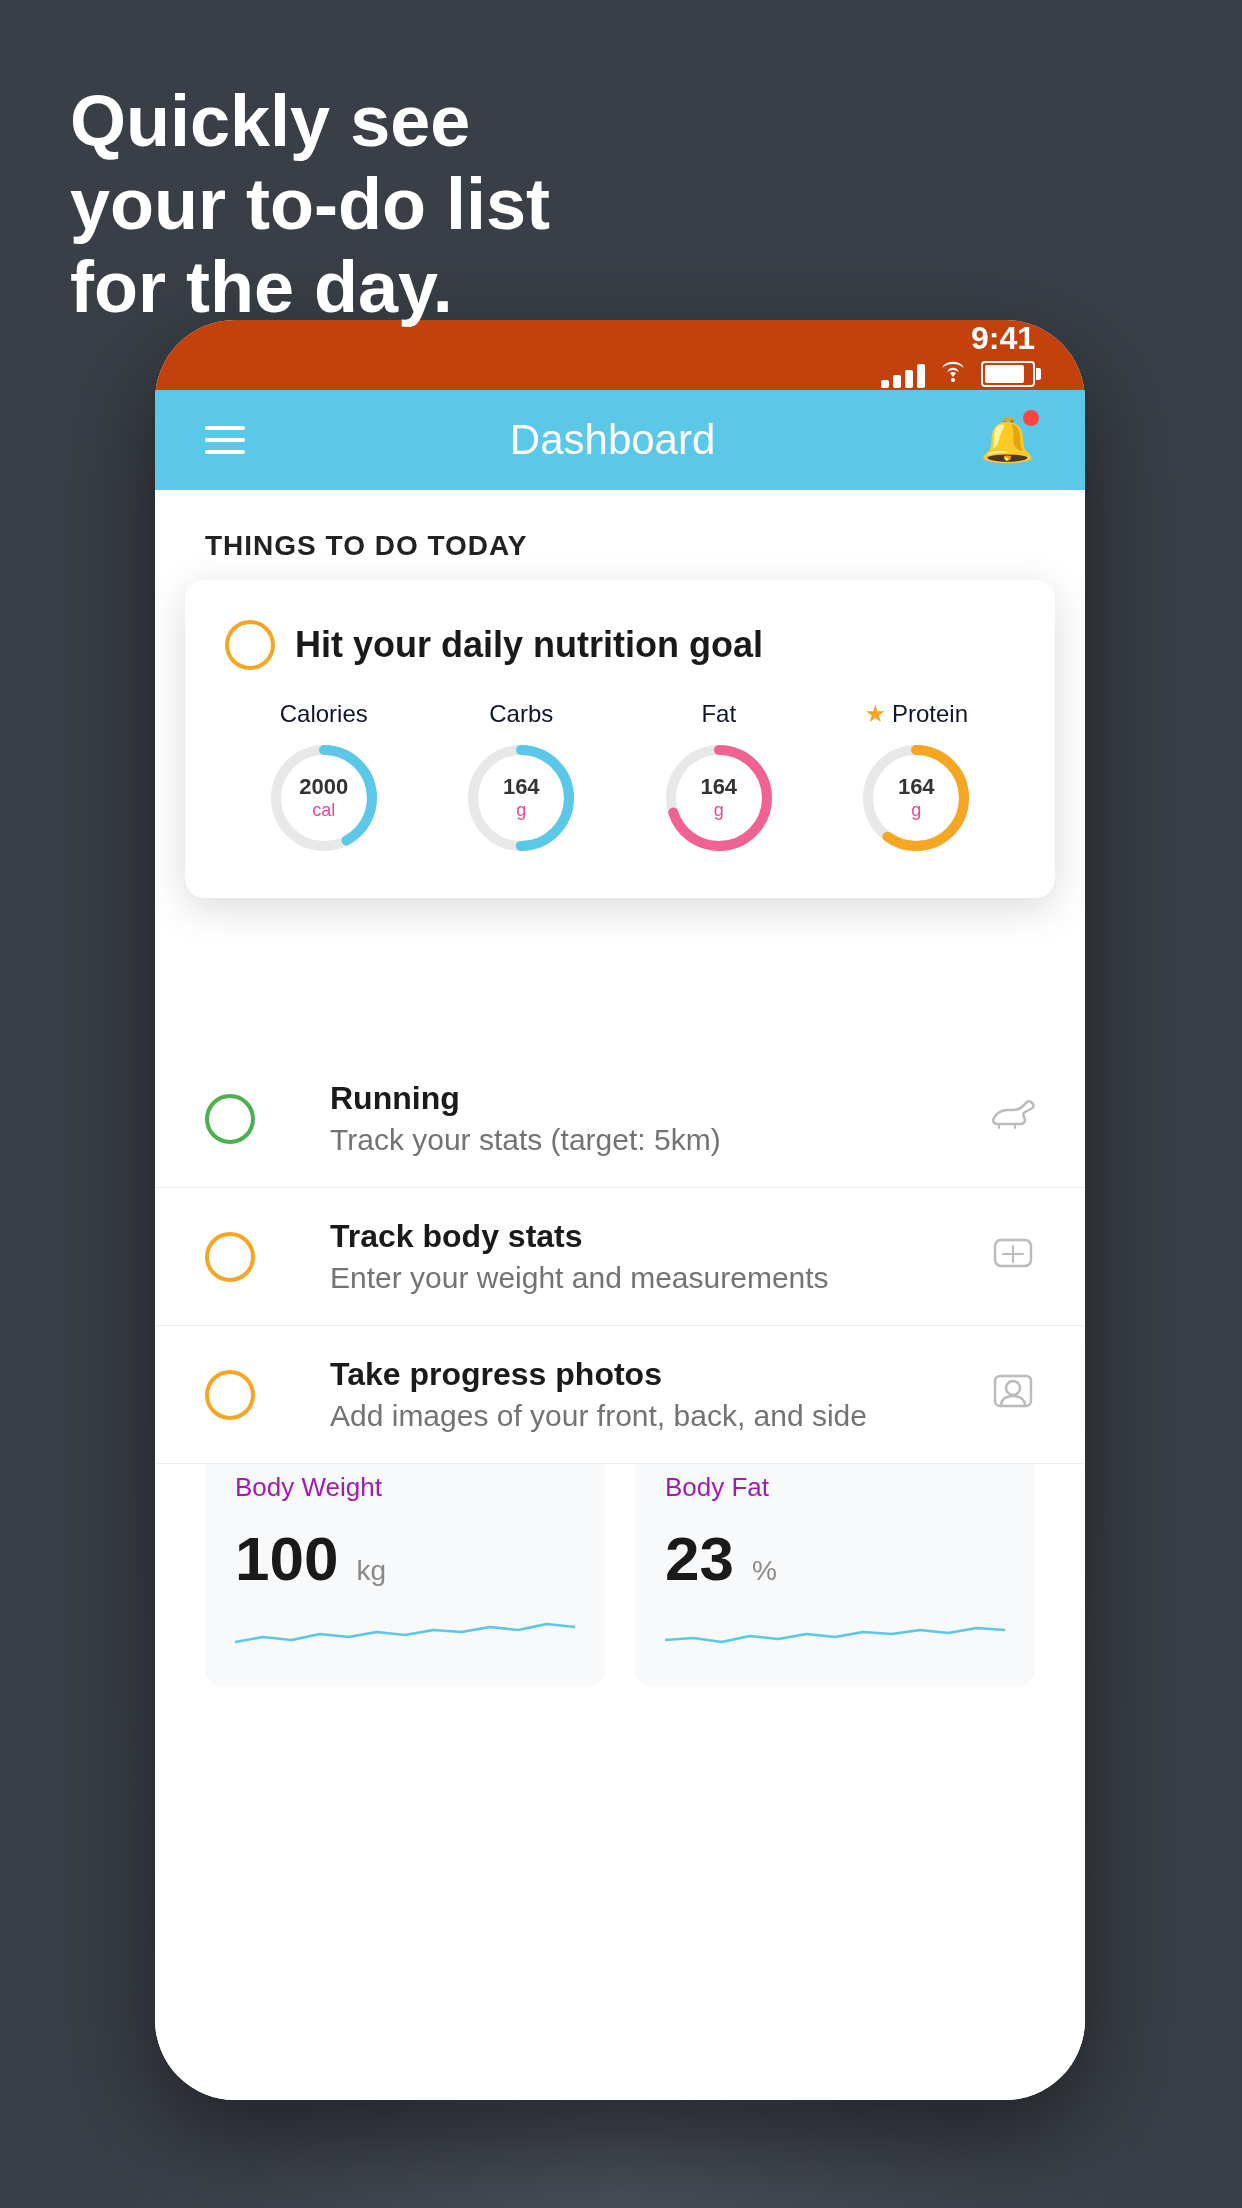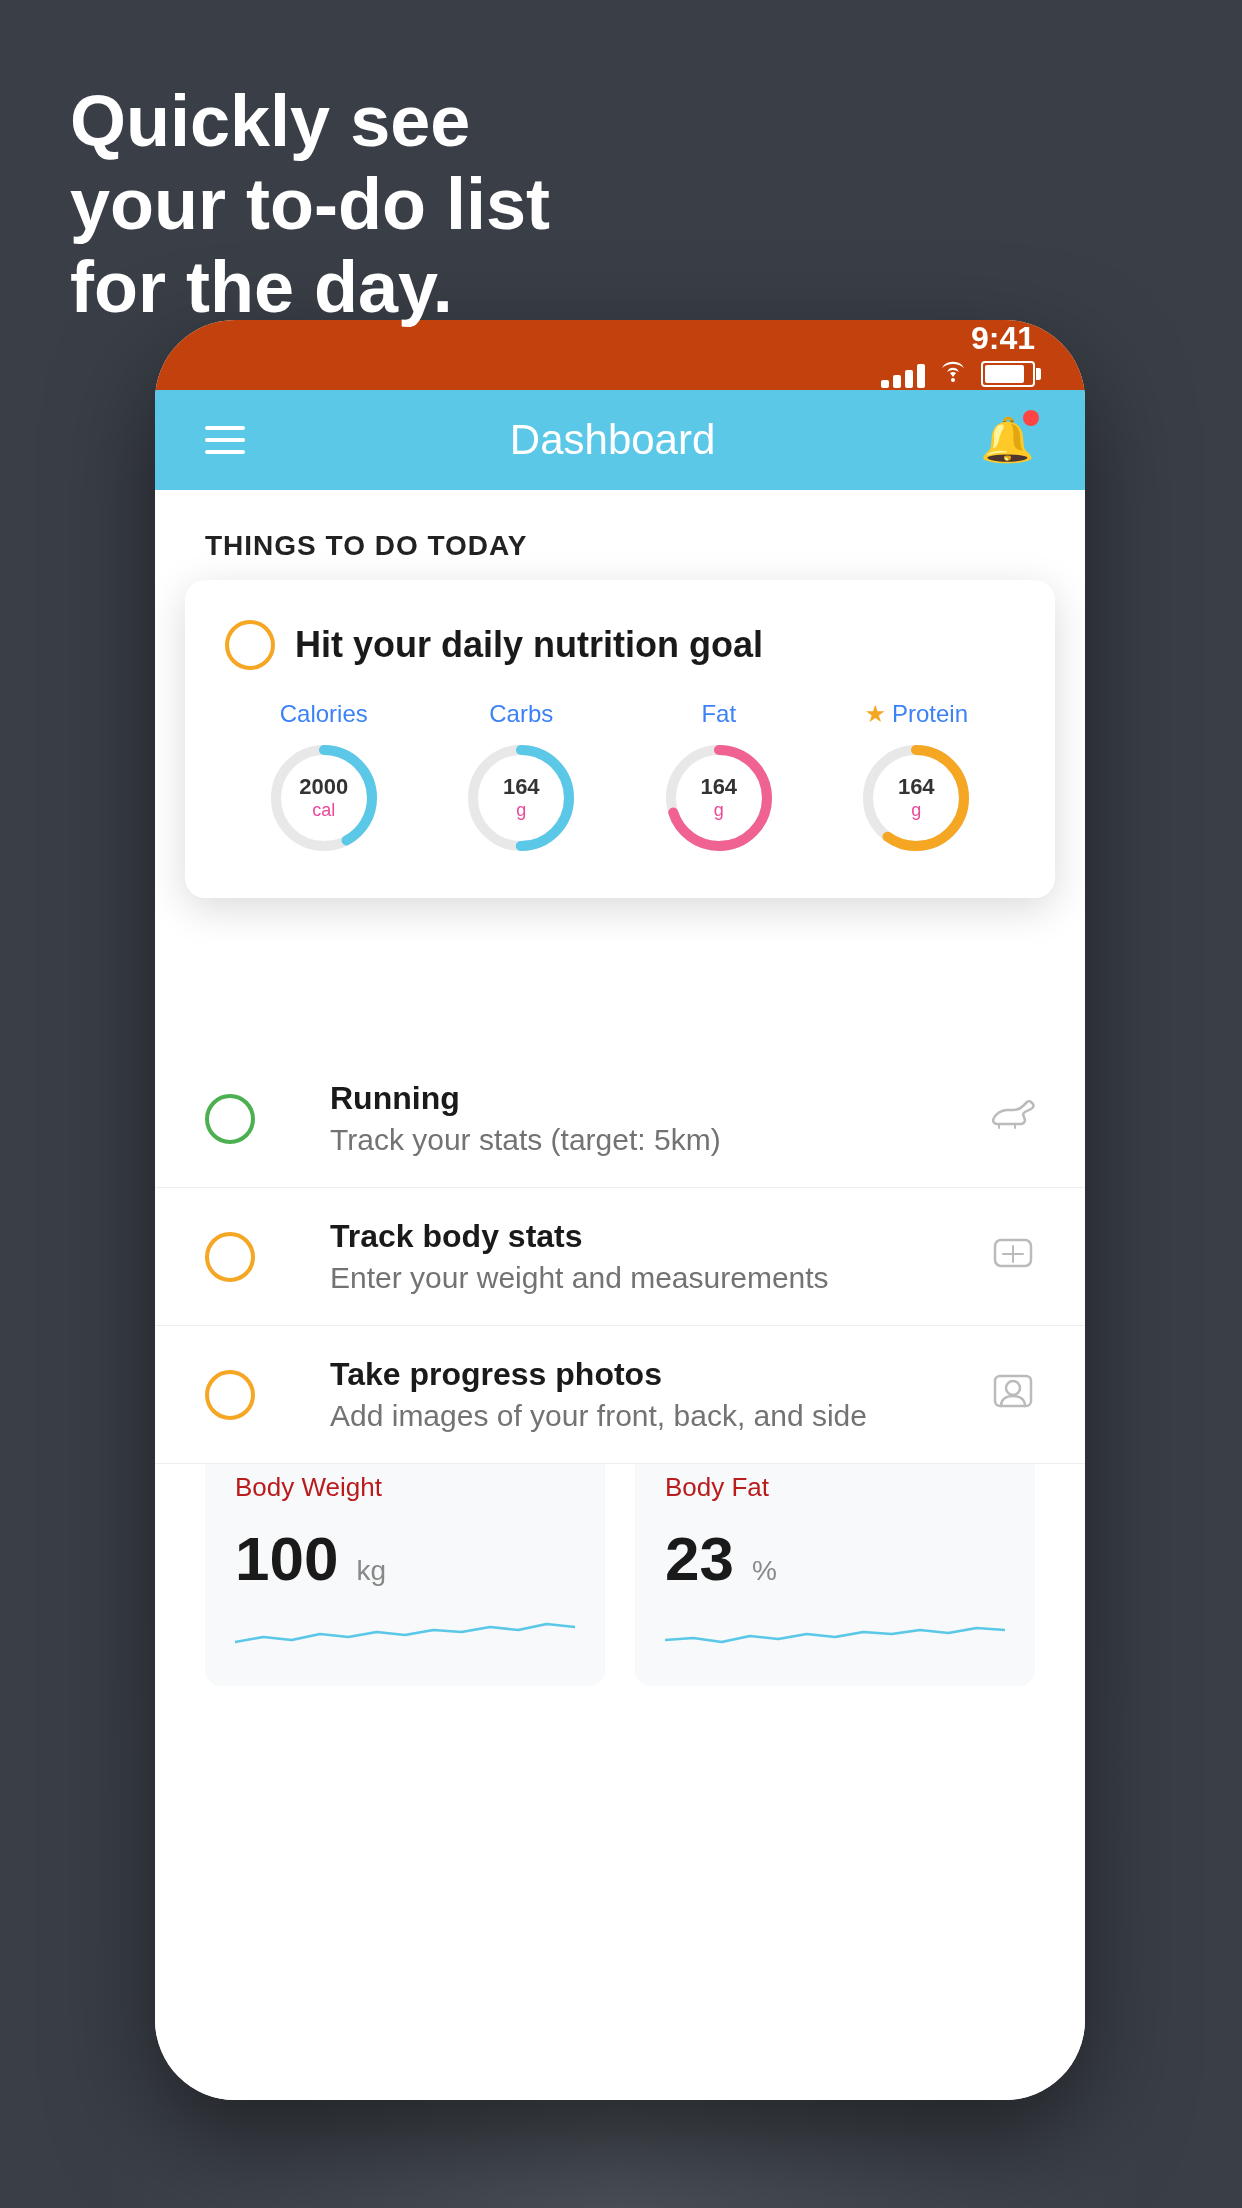--- a/index.html
+++ b/index.html
@@ -223,21 +223,21 @@
 
     .nutrition-item {
       display: flex;
       flex-direction: column;
       align-items: center;
       gap: 10px;
     }
 
     .nutrition-label {
       font-size: 24px;
-      color: #3b82f6;
+      color: #0f172a;
     }
 
     .star-label {
       display: flex;
       align-items: center;
       gap: 6px;
     }
 
     .star-icon {
       color: #f5a623;
@@ -356,21 +356,21 @@
     .progress-card {
       flex: 1;
       background: #f8f9fa;
       border-radius: 16px;
       padding: 30px;
       overflow: hidden;
     }
 
     .progress-card-title {
       font-size: 26px;
-      color: #b91c1c;
+      color: #a21caf;
       margin-bottom: 20px;
     }
 
     .progress-value {
       display: flex;
       align-items: baseline;
       gap: 18px;
       margin-bottom: 8px;
     }
 

